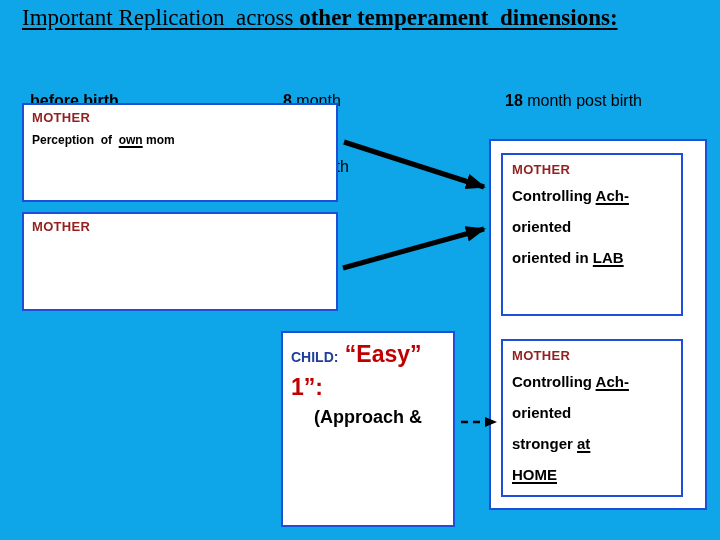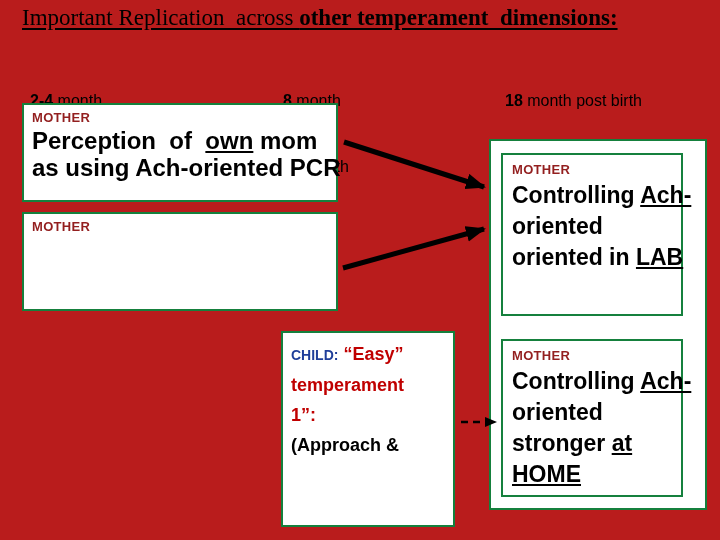--- a/index.html
+++ b/index.html
@@ -1,83 +1,82 @@
 <!DOCTYPE html>
 <html><head>
 <meta charset="utf-8">
 <style>
   html,body { margin:0; padding:0; background:#ffffff; }
   .slide {
-    position:relative; width:720px; height:540px; background:#b91c1c;
+    position:relative; width:720px; height:540px; background:#0ea5e9;
     font-family:"Liberation Sans", sans-serif; overflow:hidden;
   }
   
   .title {
     position:absolute; left:22px; top:5px; margin:0;
     font-family:"Liberation Serif", serif; font-size:23px; font-weight:400;
     color:#000; white-space:pre; text-decoration:underline;
     text-decoration-thickness:1.5px; text-underline-offset:3px;
   }
   .title .t-bold { font-weight:700; }
   
   .tl-col { position:absolute; top:46px; font-size:16px; color:#000; line-height:22px; white-space:pre; }
   .tl-col .num { font-weight:700; }
   .tl-col .rest { font-weight:400; }
   .tl-line2-bold { font-weight:700; }
   .tl-line2-reg { font-weight:400; }
   .tl-c1 { left:30px; }
   .tl-c2 { left:283px; }
   .tl-c3 { left:505px; }
   
-  .box { position:absolute; background:#fff; border:2px solid #15803d; box-sizing:border-box; }
+  .box { position:absolute; background:#fff; border:2px solid #1d4ed8; box-sizing:border-box; }
   .role {
     font-size:13px; font-weight:700; color:#931f1f; letter-spacing:0.3px; line-height:17px;
   }
   .btext { font-weight:700; color:#000; white-space:pre; }
   .u { text-decoration:underline; text-decoration-thickness:2px; text-underline-offset:2px; }
   
   .box-perception { left:22px; top:103px; width:316px; height:99px; padding:4px 8px; }
   .box-extrinsic  { left:22px; top:212px; width:316px; height:99px; padding:4px 8px; }
-  .box-perception .btext, .box-extrinsic .btext { font-size:24px; line-height:27px; margin-top:1px; }
+  .box-perception .btext, .box-extrinsic .btext { font-size:12px; line-height:27px; margin-top:1px; }
   
   .outer-right { left:489px; top:139px; width:218px; height:371px; }
   .box-lab  { left:501px; top:153px; width:182px; height:163px; padding:6px 9px; }
   .box-home { left:501px; top:339px; width:182px; height:158px; padding:6px 9px; }
-  .box-lab .btext, .box-home .btext { font-size:23px; line-height:31px; margin-top:2px; }
+  .box-lab .btext, .box-home .btext { font-size:15px; line-height:31px; margin-top:2px; }
   
   .box-child { left:281px; top:331px; width:174px; height:196px; padding:6px 8px; }
   .child-line { line-height:30px; white-space:pre; }
   .child-label { font-size:14px; font-weight:700; color:#1f3e99; }
-  .child-red { font-size:18px; font-weight:700; color:#c00000; }
-  .child-black { font-size:18px; font-weight:700; color:#000; }
+  .child-red { font-size:23px; font-weight:700; color:#c00000; }
+  .child-black { font-size:18px; font-weight:700; color:#000;text-align:center; }
   
   .arrows { position:absolute; left:0; top:0; width:720px; height:540px; pointer-events:none; }
 </style>
 </head>
 <body>
 
 <div class="slide">
 
   <h1 class="title"><span class="t-reg">Important Replication  across </span><span class="t-bold">other temperament  dimensions:</span></h1>
 
   <div class="tl-col tl-c1">
-    <div><span class="num">2-4</span><span class="rest"> month</span></div>
     <div class="tl-line2-bold">before birth</div>
   </div>
   <div class="tl-col tl-c2">
     <div><span class="num">8</span><span class="rest"> month</span></div>
     <div class="tl-line2-reg">post birth</div>
   </div>
   <div class="tl-col tl-c3">
     <div><span class="num">18</span><span class="rest"> month post birth</span></div>
   </div>
 
   <div class="box box-perception">
     <div class="role">MOTHER</div>
-    <div class="btext"><span>Perception  of  </span><span class="u">own</span><span> mom</span><br><span>as using Ach-oriented PCR</span></div>
+    <div class="btext"><span>Perception  of  </span><span class="u">own</span><span> mom</span><br></div>
   </div>
 
   <div class="box box-extrinsic">
     <div class="role">MOTHER</div>
     <div class="btext"><br></div>
   </div>
 
   <div class="box outer-right"></div>
 
   <div class="box box-lab">
@@ -85,21 +84,20 @@
     <div class="btext"><span>Controlling </span><span class="u">Ach-</span><br><span>oriented</span><br><span>oriented in </span><span class="u">LAB</span><br></div>
   </div>
 
   <div class="box box-home">
     <div class="role">MOTHER</div>
     <div class="btext"><span>Controlling </span><span class="u">Ach-</span><br><span>oriented</span><br><span>stronger </span><span class="u">at</span><br><span class="u">HOME</span></div>
   </div>
 
   <div class="box box-child">
     <div class="child-line"><span class="child-label">CHILD:</span><span class="child-red"> </span><span class="child-red">“Easy”</span></div>
-    <div class="child-line child-red">temperament</div>
     <div class="child-line child-red">1”:</div>
     <div class="child-line child-black">(Approach &amp;</div>
   </div>
 
   <svg class="arrows" viewBox="0 0 720 540" xmlns="http://www.w3.org/2000/svg">
     <defs>
       <marker id="ah" markerUnits="userSpaceOnUse" markerWidth="24" markerHeight="20" refX="18" refY="8" orient="auto">
         <polygon points="0 0, 20 8, 0 16" fill="#000"></polygon>
       </marker>
       <marker id="ahd" markerUnits="userSpaceOnUse" markerWidth="16" markerHeight="14" refX="10" refY="5" orient="auto">

